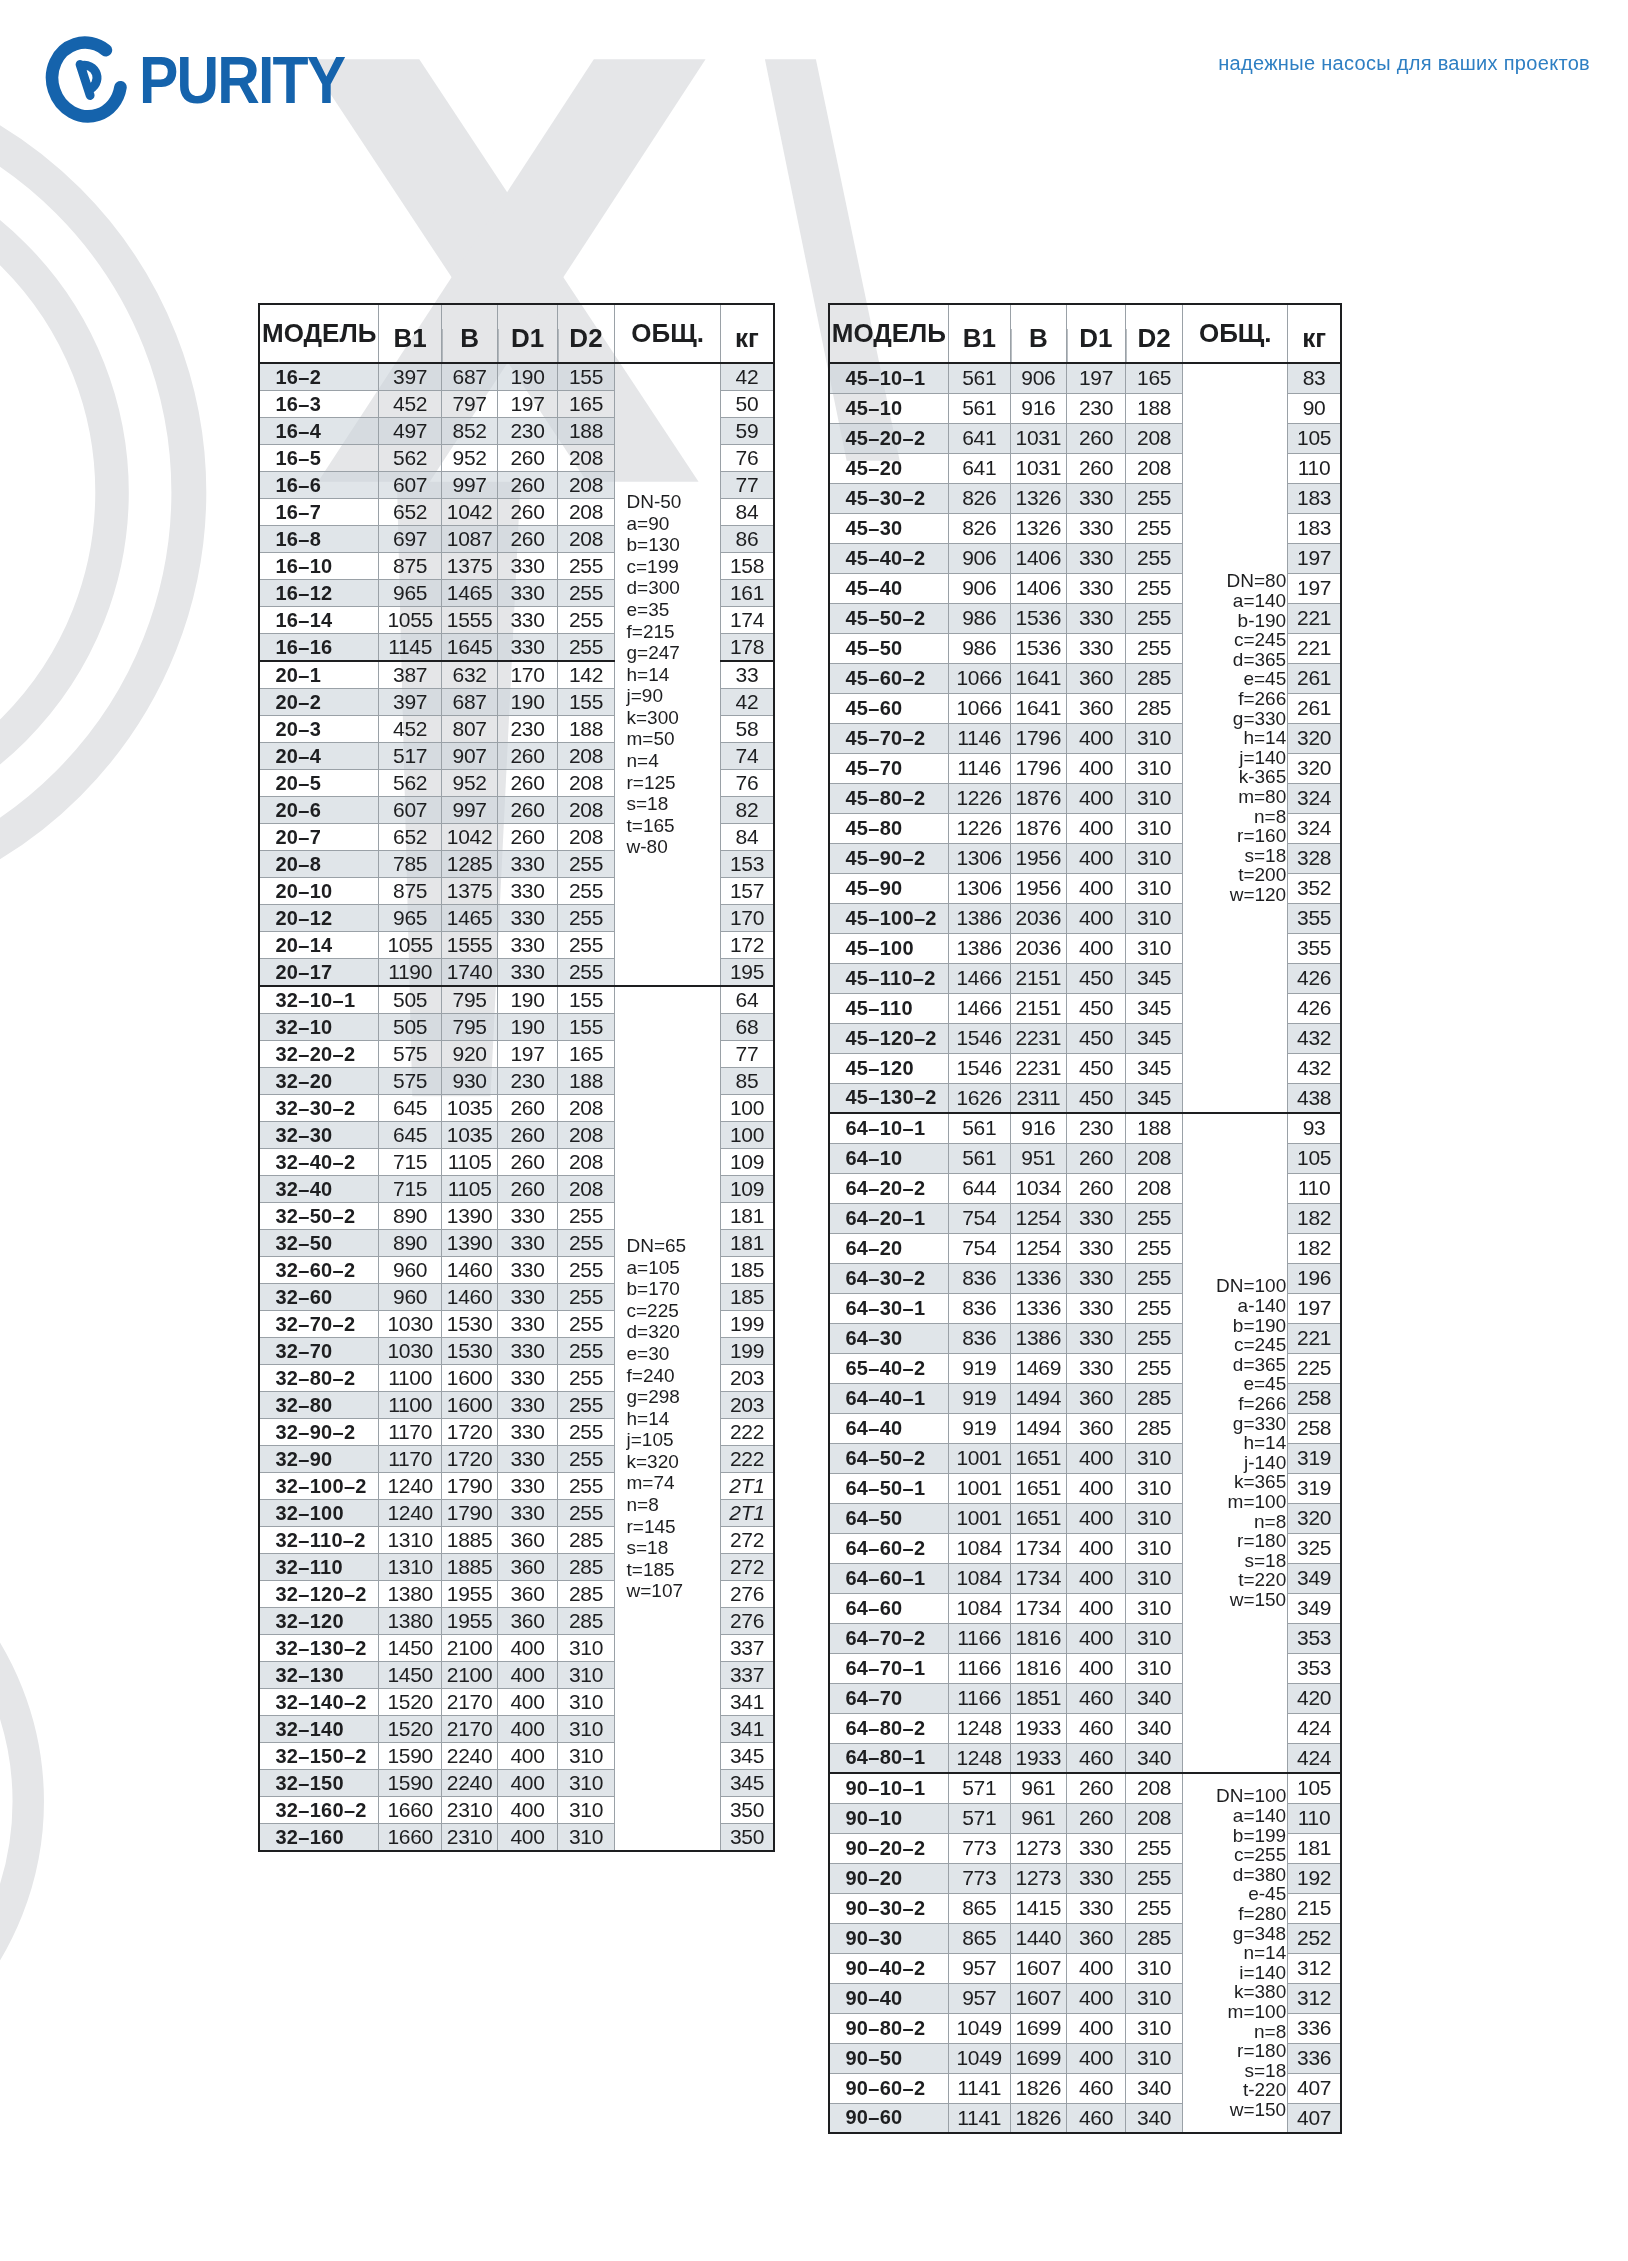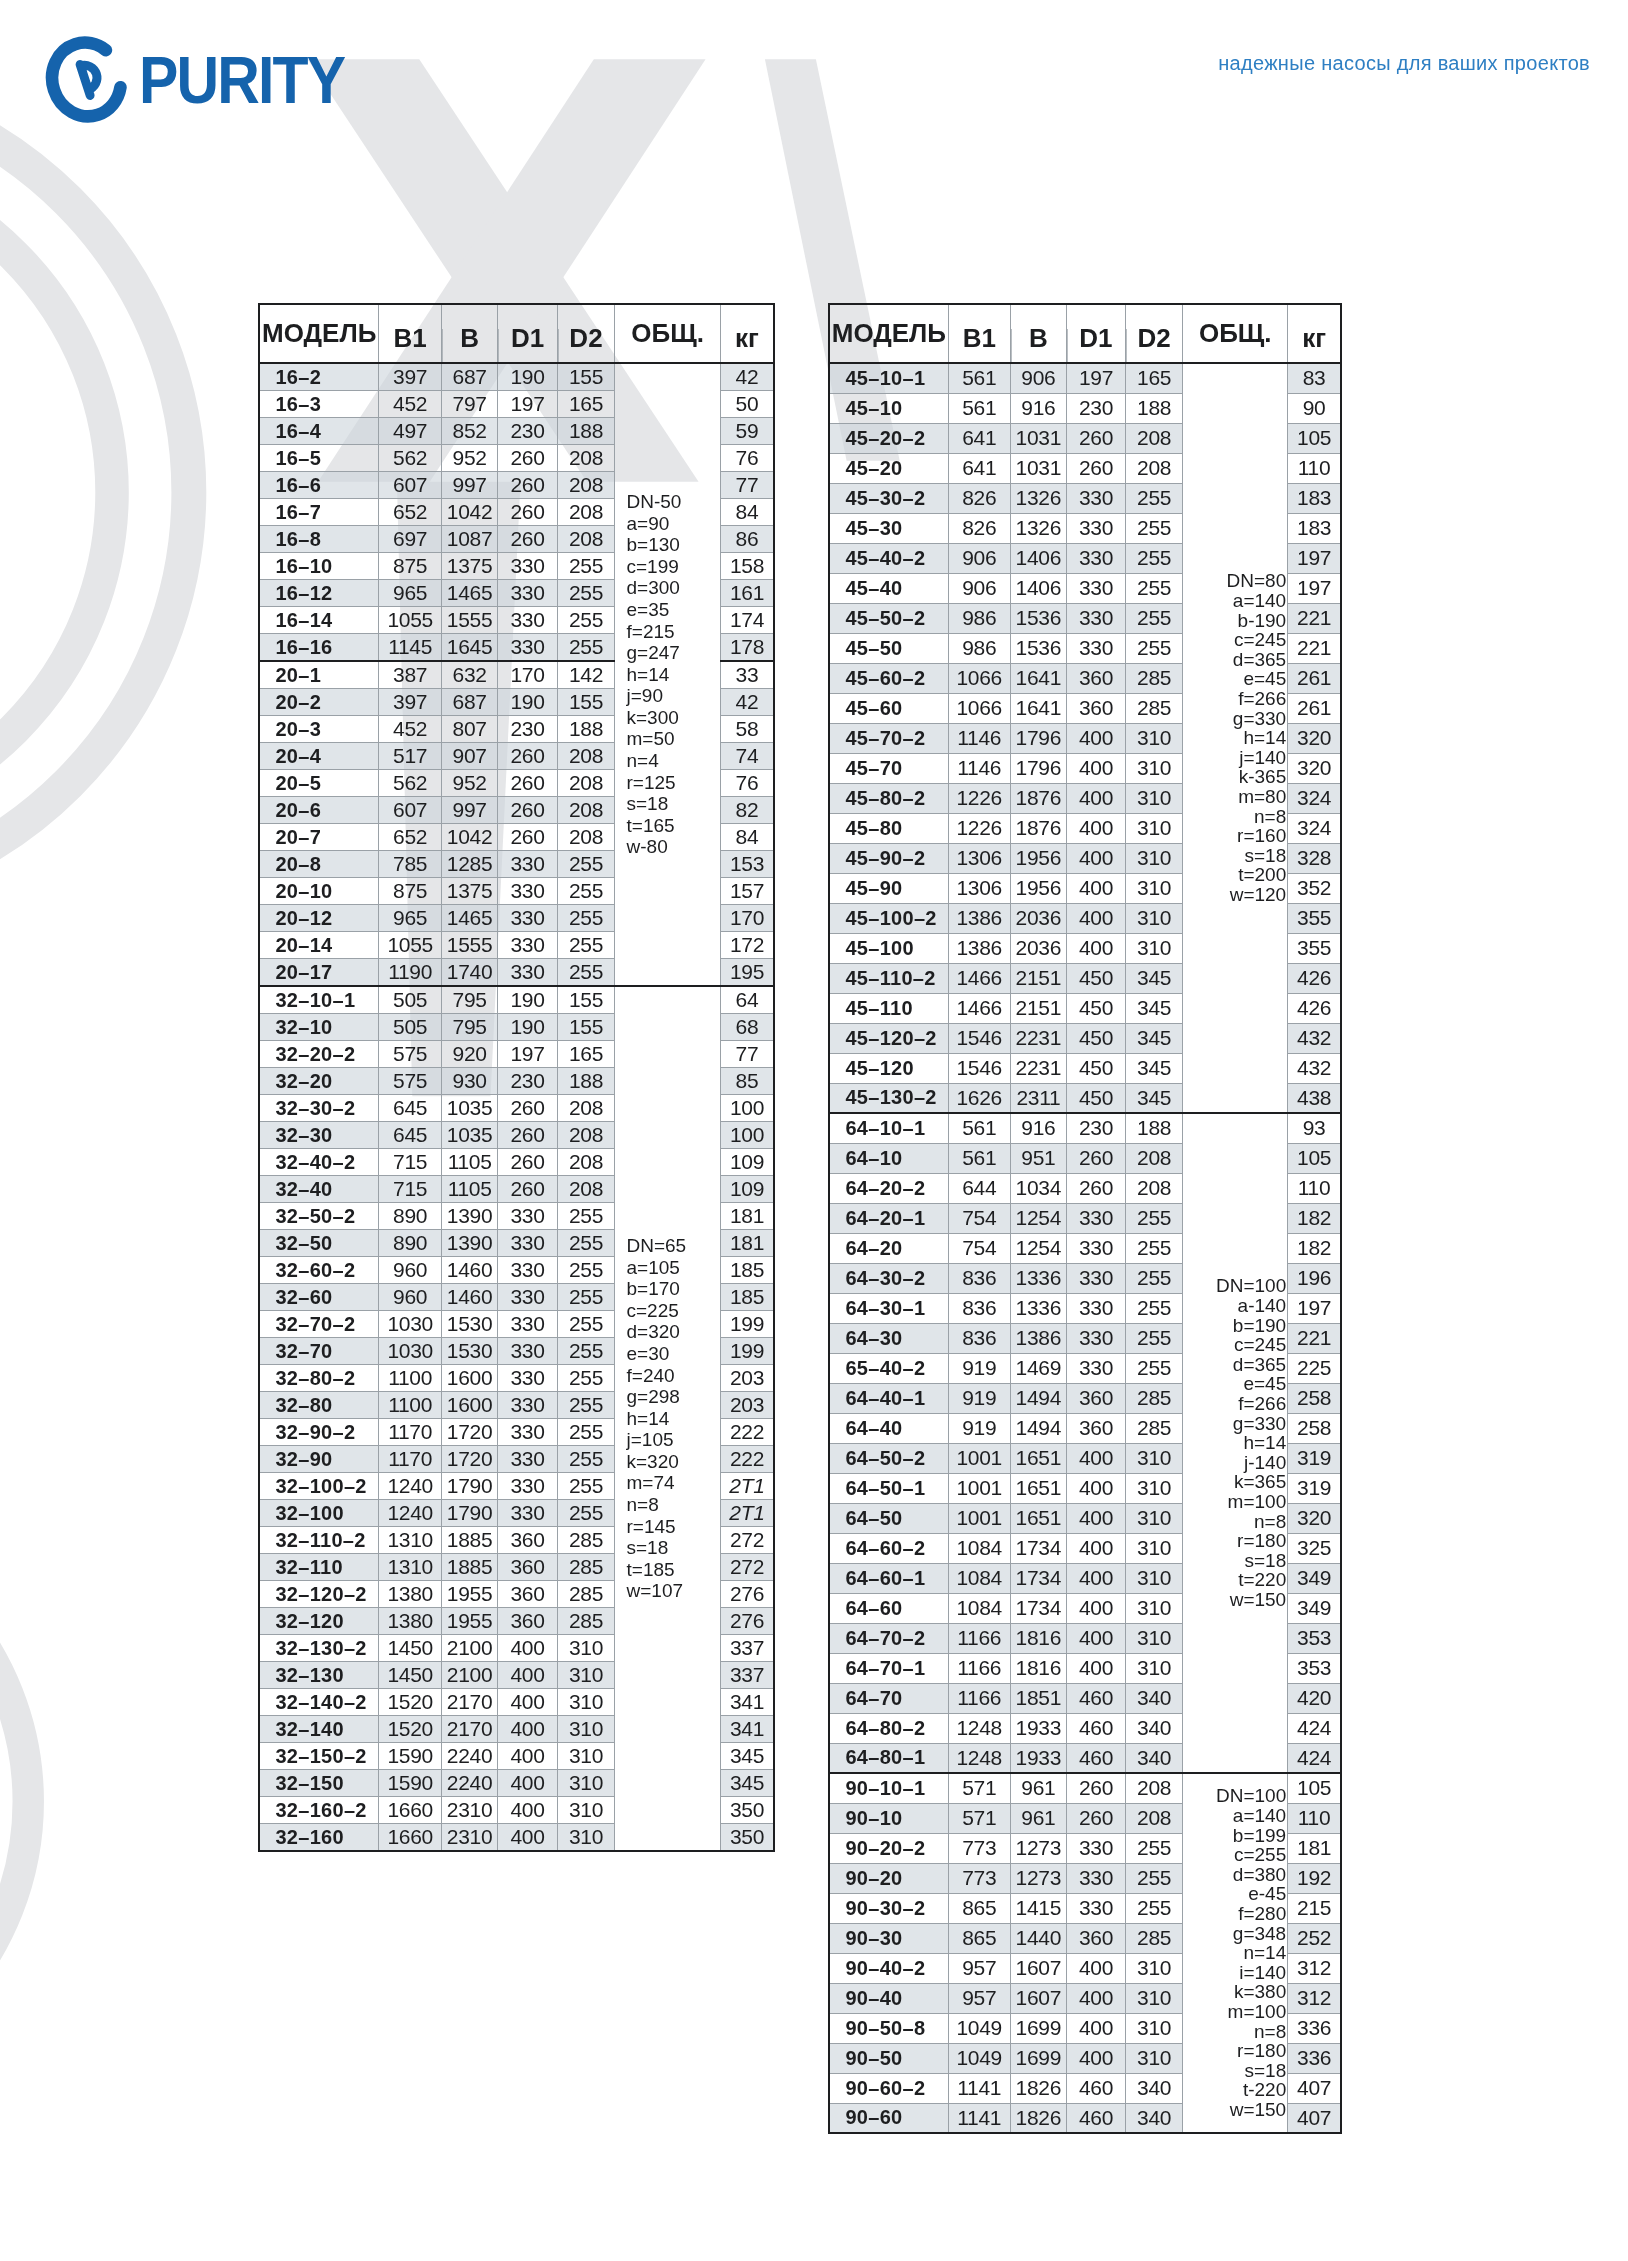--- a/index.html
+++ b/index.html
@@ -1086,21 +1086,21 @@
           </tr>
           <tr class="shade">
             <td class="c-model">90–40</td>
             <td class="c-num">957</td>
             <td class="c-num">1607</td>
             <td class="c-num">400</td>
             <td class="c-num">310</td>
             <td class="c-num">312</td>
           </tr>
           <tr>
-            <td class="c-model">90–50–8</td>
+            <td class="c-model">90–80–2</td>
             <td class="c-num">1049</td>
             <td class="c-num">1699</td>
             <td class="c-num">400</td>
             <td class="c-num">310</td>
             <td class="c-num">336</td>
           </tr>
           <tr class="shade">
             <td class="c-model">90–50</td>
             <td class="c-num">1049</td>
             <td class="c-num">1699</td>

